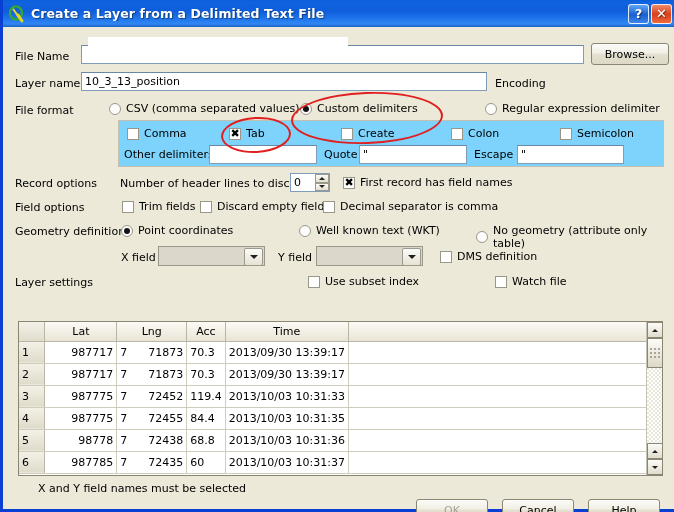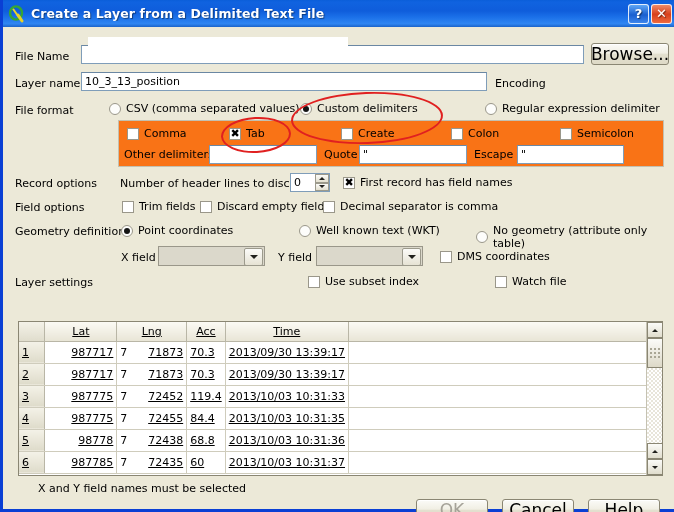--- a/index.html
+++ b/index.html
@@ -89,21 +89,21 @@
   }
 
   
   .pbtn {
     box-sizing: border-box;
     background: linear-gradient(to bottom,#fbfbf8 0%, #f1efe4 45%, #e3e0cf 52%, #ded9c6 100%);
     border: 1px solid #8a8673;
     border-radius: 3px;
     height: 22px;
     display: flex; align-items: center; justify-content: center;
-    font-size: 17px; color: #000;
+    font-size: 11px; color: #000;
     cursor: pointer;
     box-shadow: inset 0 1px 0 #ffffff;
   }
   .pbtn.disabled { color: #a5a298; }
 
   
   .combo {
     box-sizing: border-box;
     height: 20px;
     border: 1px solid #7f9db9;
@@ -166,21 +166,21 @@
     border-radius: 50%;
     background: #141414;
   }
   .rbwrap { display: flex; align-items: center; gap: 5px; cursor: pointer; }
 
   
   .groupbox {
     position: absolute;
     box-sizing: border-box;
     border: 1px solid #c3c0b0;
-    background: #f97316;
+    background: #7dd3fc;
   }
 
   
   .spin {
     position: relative;
     width: 40px; height: 19px;
     box-sizing: border-box;
     border: 1px solid #7f9db9;
     background: #fff;
     display: flex; align-items: center;
@@ -206,21 +206,21 @@
   
   .tablewrap {
     position: absolute;
     left: 12px; top: 294px;
     width: 645px; height: 155px;
     box-sizing: border-box;
     border: 1px solid #8a8673;
     background: #ffffff;
     overflow: hidden;
   }
-  table.grid { border-collapse: collapse; table-layout: fixed; text-decoration: underline; }
+  table.grid { border-collapse: collapse; table-layout: fixed; }
   table.grid th {
     background: linear-gradient(to bottom,#fbfaf4,#e8e5d6);
     border: 1px solid #b9b6a6;
     border-top: none; border-left: none;
     height: 19px;
     font-weight: normal;
     font-size: 11px;
     color: #000;
     text-align: center;
     padding: 0 3px;
@@ -435,21 +435,21 @@
     </div>
     <div class="lbl" style="position:absolute; left:272px; top:224px;">Y field</div>
     <div class="combo grey" style="position:absolute; left:310px; top:219px; width:107px;">
       <span></span>
       <span class="arrowbox">
           <i class="caret"></i>
         </span>
     </div>
     <div class="cbwrap" style="position:absolute; left:434px; top:223px;">
       <span class="cb"></span>
-      <span>DMS coordinates</span>
+      <span>DMS definition</span>
     </div>
 
     <div class="lbl" style="position:absolute; left:9px; top:249px;">Layer settings</div>
     <div class="cbwrap" style="position:absolute; left:302px; top:248px;">
       <span class="cb"></span>
       <span>Use subset index</span>
     </div>
     <div class="cbwrap" style="position:absolute; left:489px; top:248px;">
       <span class="cb"></span>
       <span>Watch file</span>

